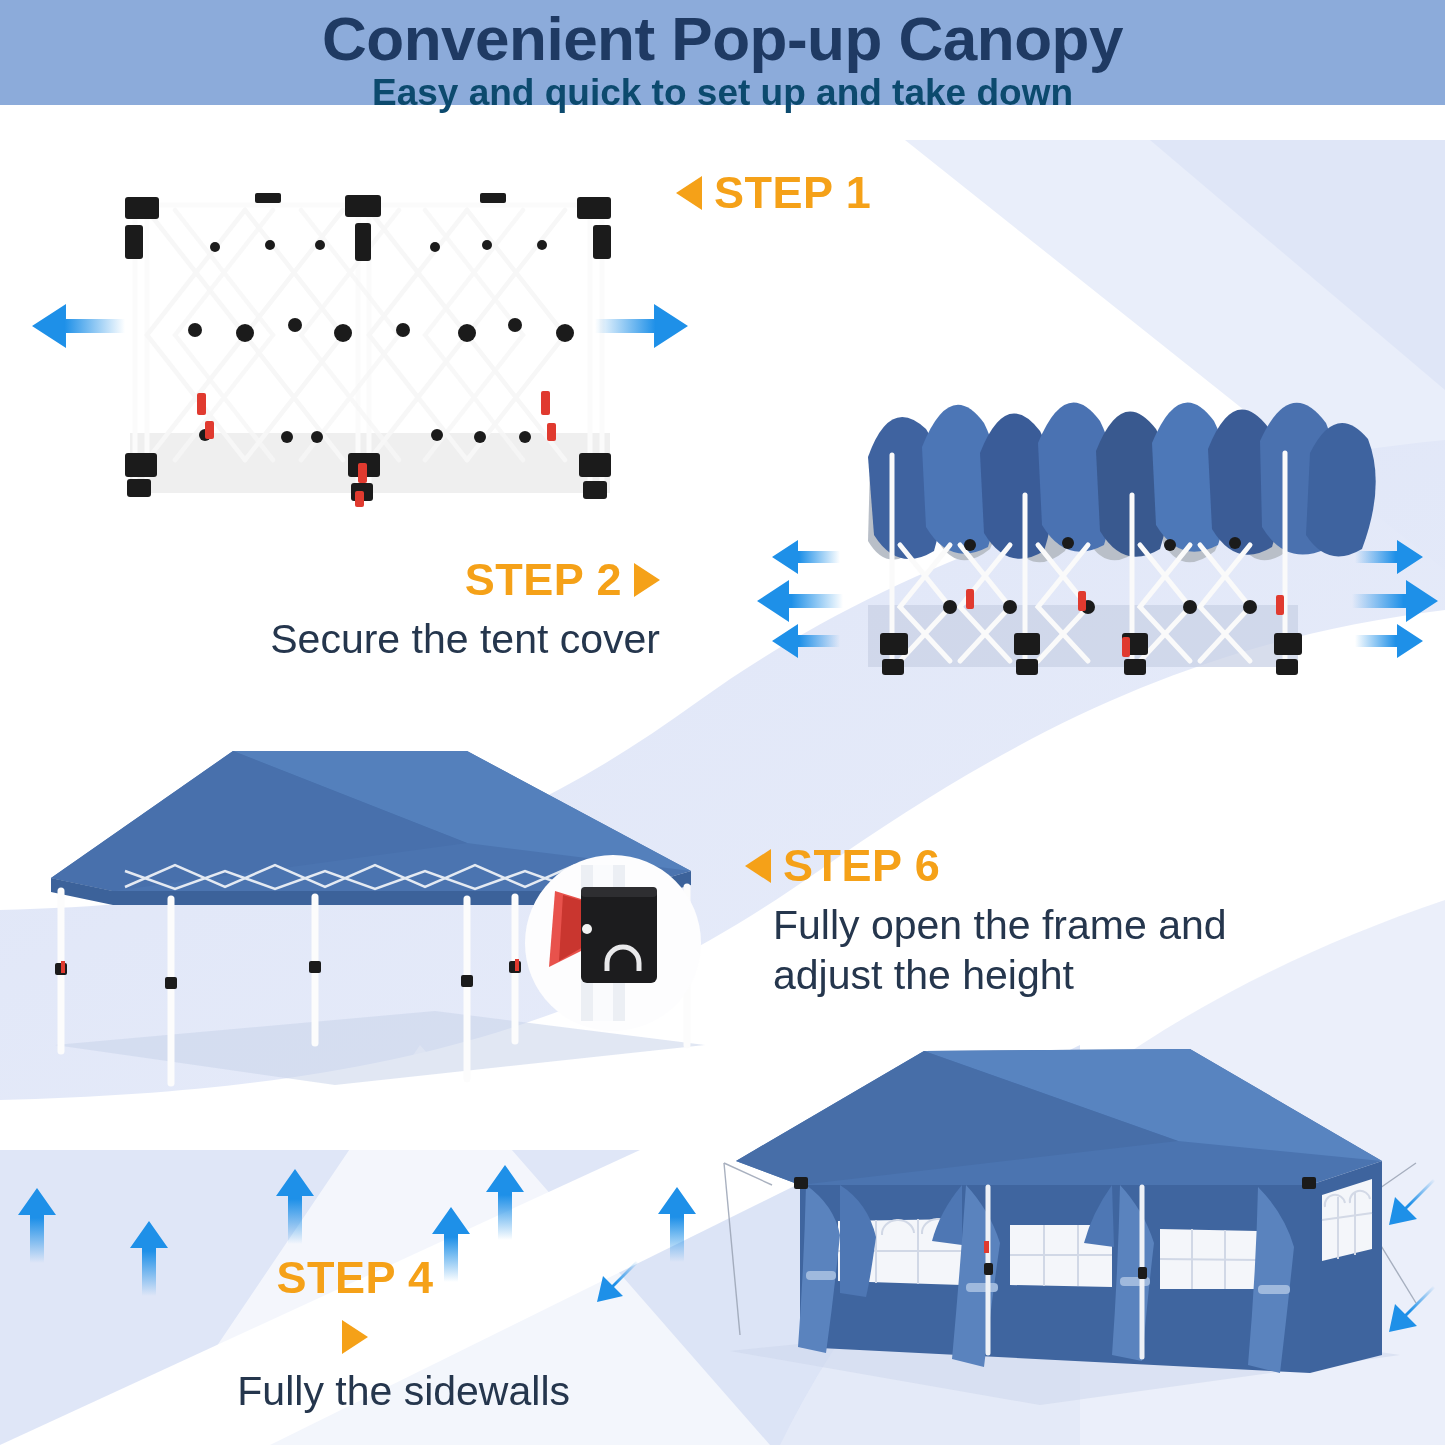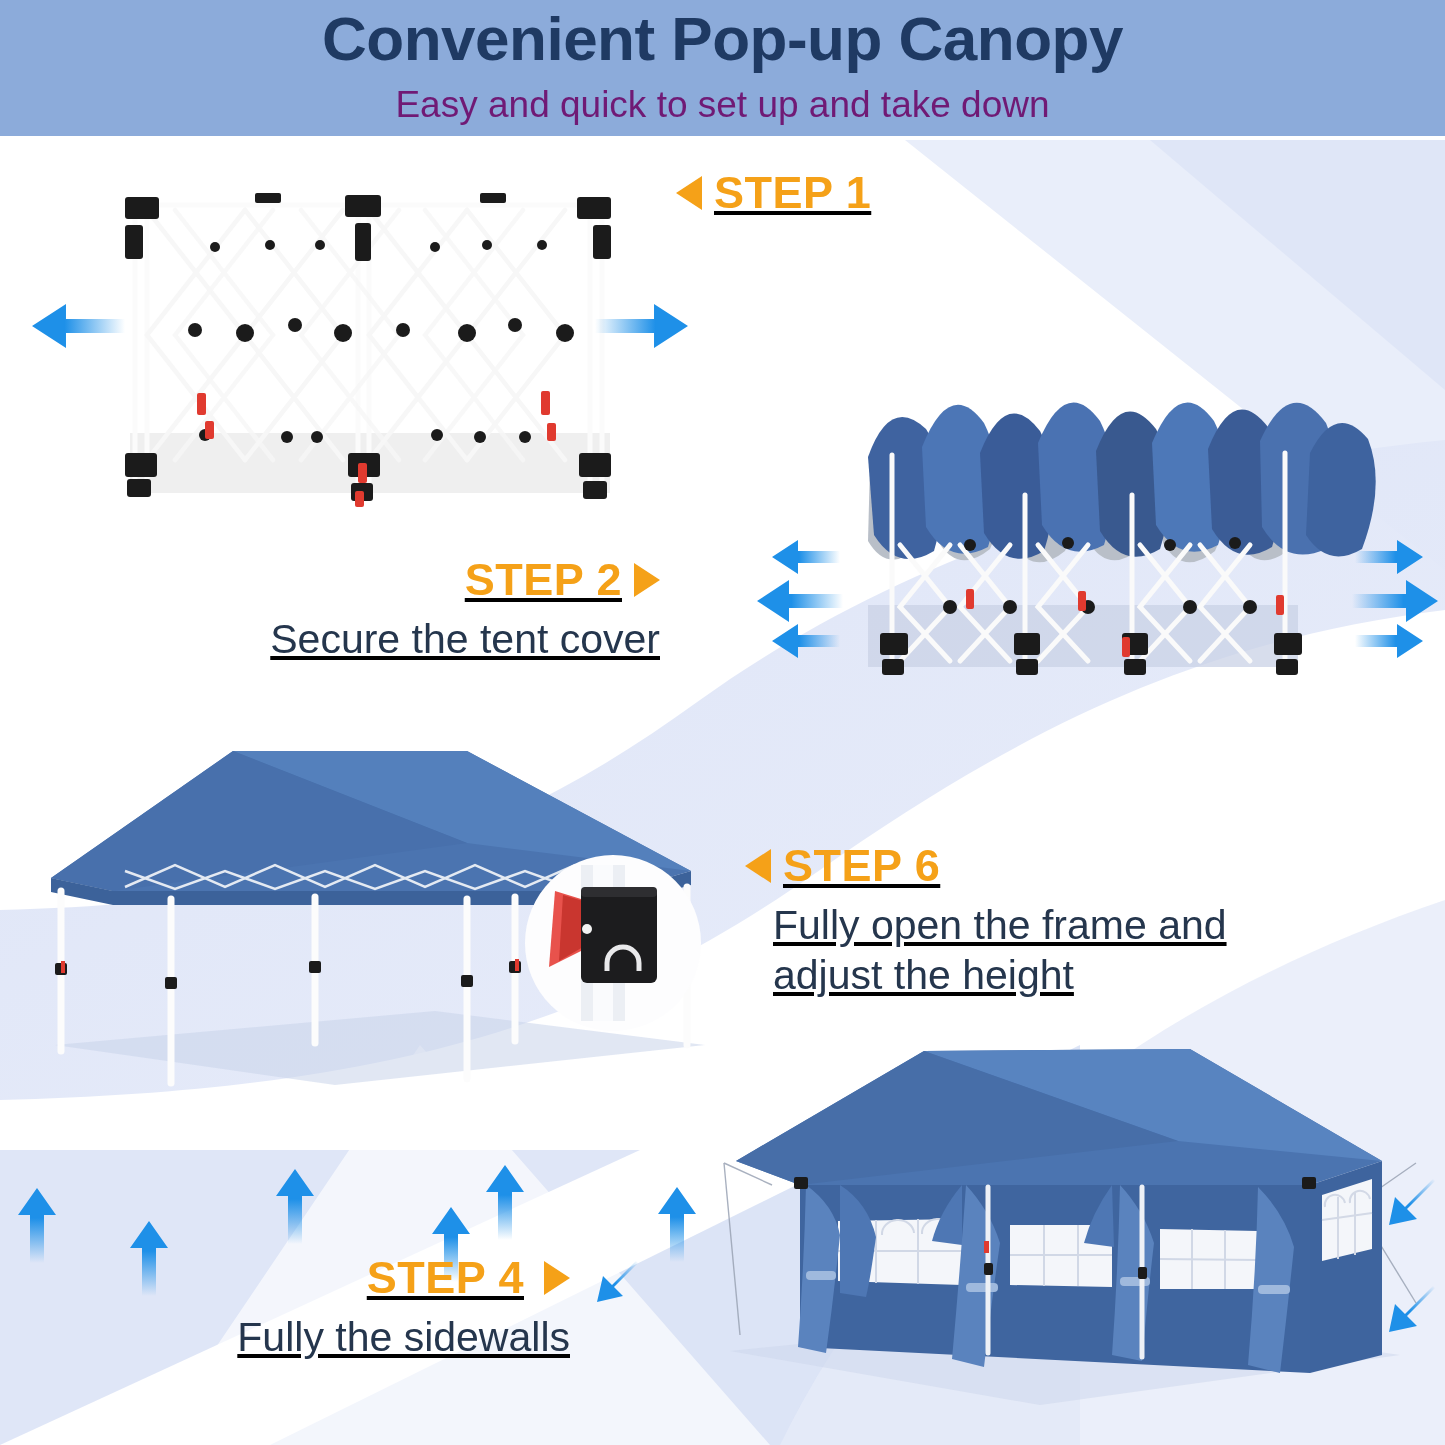--- a/index.html
+++ b/index.html
@@ -6,44 +6,44 @@
   html,body { width:1445px; height:1445px; }
   body {
     font-family:"Liberation Sans", sans-serif;
     background:#ffffff;
     overflow:hidden;
     position:relative;
   }
 
   
   .header{
-    position:absolute; left:0; top:0; width:1445px; height:136px;
+    position:absolute; left:0; top:0; width:1445px; height:105px;
     background:#8CABDA;
     display:flex; flex-direction:column; align-items:center; justify-content:flex-start;
     padding-top:4px;
     z-index:40;
   }
   .header-title{
     font-size:62px; font-weight:bold; color:#1F3A63;
     letter-spacing:-0.5px; line-height:1.12; white-space:nowrap;
   }
   .header-sub{
-    font-size:37px; font-weight:normal; color:#701a75;
-    line-height:1.1; margin-top:12px; white-space:nowrap;
+    font-size:37px; font-weight:bold; color:#0c4a6e;
+    line-height:1.1; margin-top:0; white-space:nowrap;
   }
 
   
   .bg-layer{ position:absolute; left:0; top:140px; width:1445px; height:1305px; z-index:0; }
   .bg-layer svg{ display:block; }
 
   
   .stage{ position:absolute; z-index:10; }
 
   
-  .step-block{ position:absolute; z-index:30;text-decoration:underline; }
+  .step-block{ position:absolute; z-index:30; }
   .step-head{
     display:flex; align-items:center; gap:12px;
     font-size:45px; font-weight:bold; color:#F5A118; letter-spacing:0.5px;
     line-height:1;
   }
   .step-head.right{ justify-content:flex-end; }
   .tri{ width:0; height:0; flex:none; }
   .tri-left{ border-top:17px solid transparent; border-bottom:17px solid transparent; border-right:26px solid #F5A118; }
   .tri-right{ border-top:17px solid transparent; border-bottom:17px solid transparent; border-left:26px solid #F5A118; }
   .step-desc{
@@ -597,18 +597,18 @@
         <linearGradient id="aD3" x1="1" y1="0" x2="0" y2="1">
           <stop offset="0" stop-color="#1E90E8" stop-opacity="0"></stop>
           <stop offset="0.55" stop-color="#1E90E8"></stop>
         </linearGradient>
       </defs>
     <path d="M46 5 L22 29 L31 38 L5 44 L11 18 L20 27 L44 3 Z" fill="url(#aD3)"></path>
   </svg>
 </div>
 
 <div class="step-block" style="left:140px; top:1255px; width:430px;">
-  <div class="step-head right" style="gap:20px;">
+  <div class="step-head right" style="gap:20px;flex-direction:column;">
     <span>STEP 4</span>
     <span class="tri tri-right"></span>
   </div>
   <div class="step-desc right">Fully the sidewalls</div>
 </div>
 
 </body></html>

